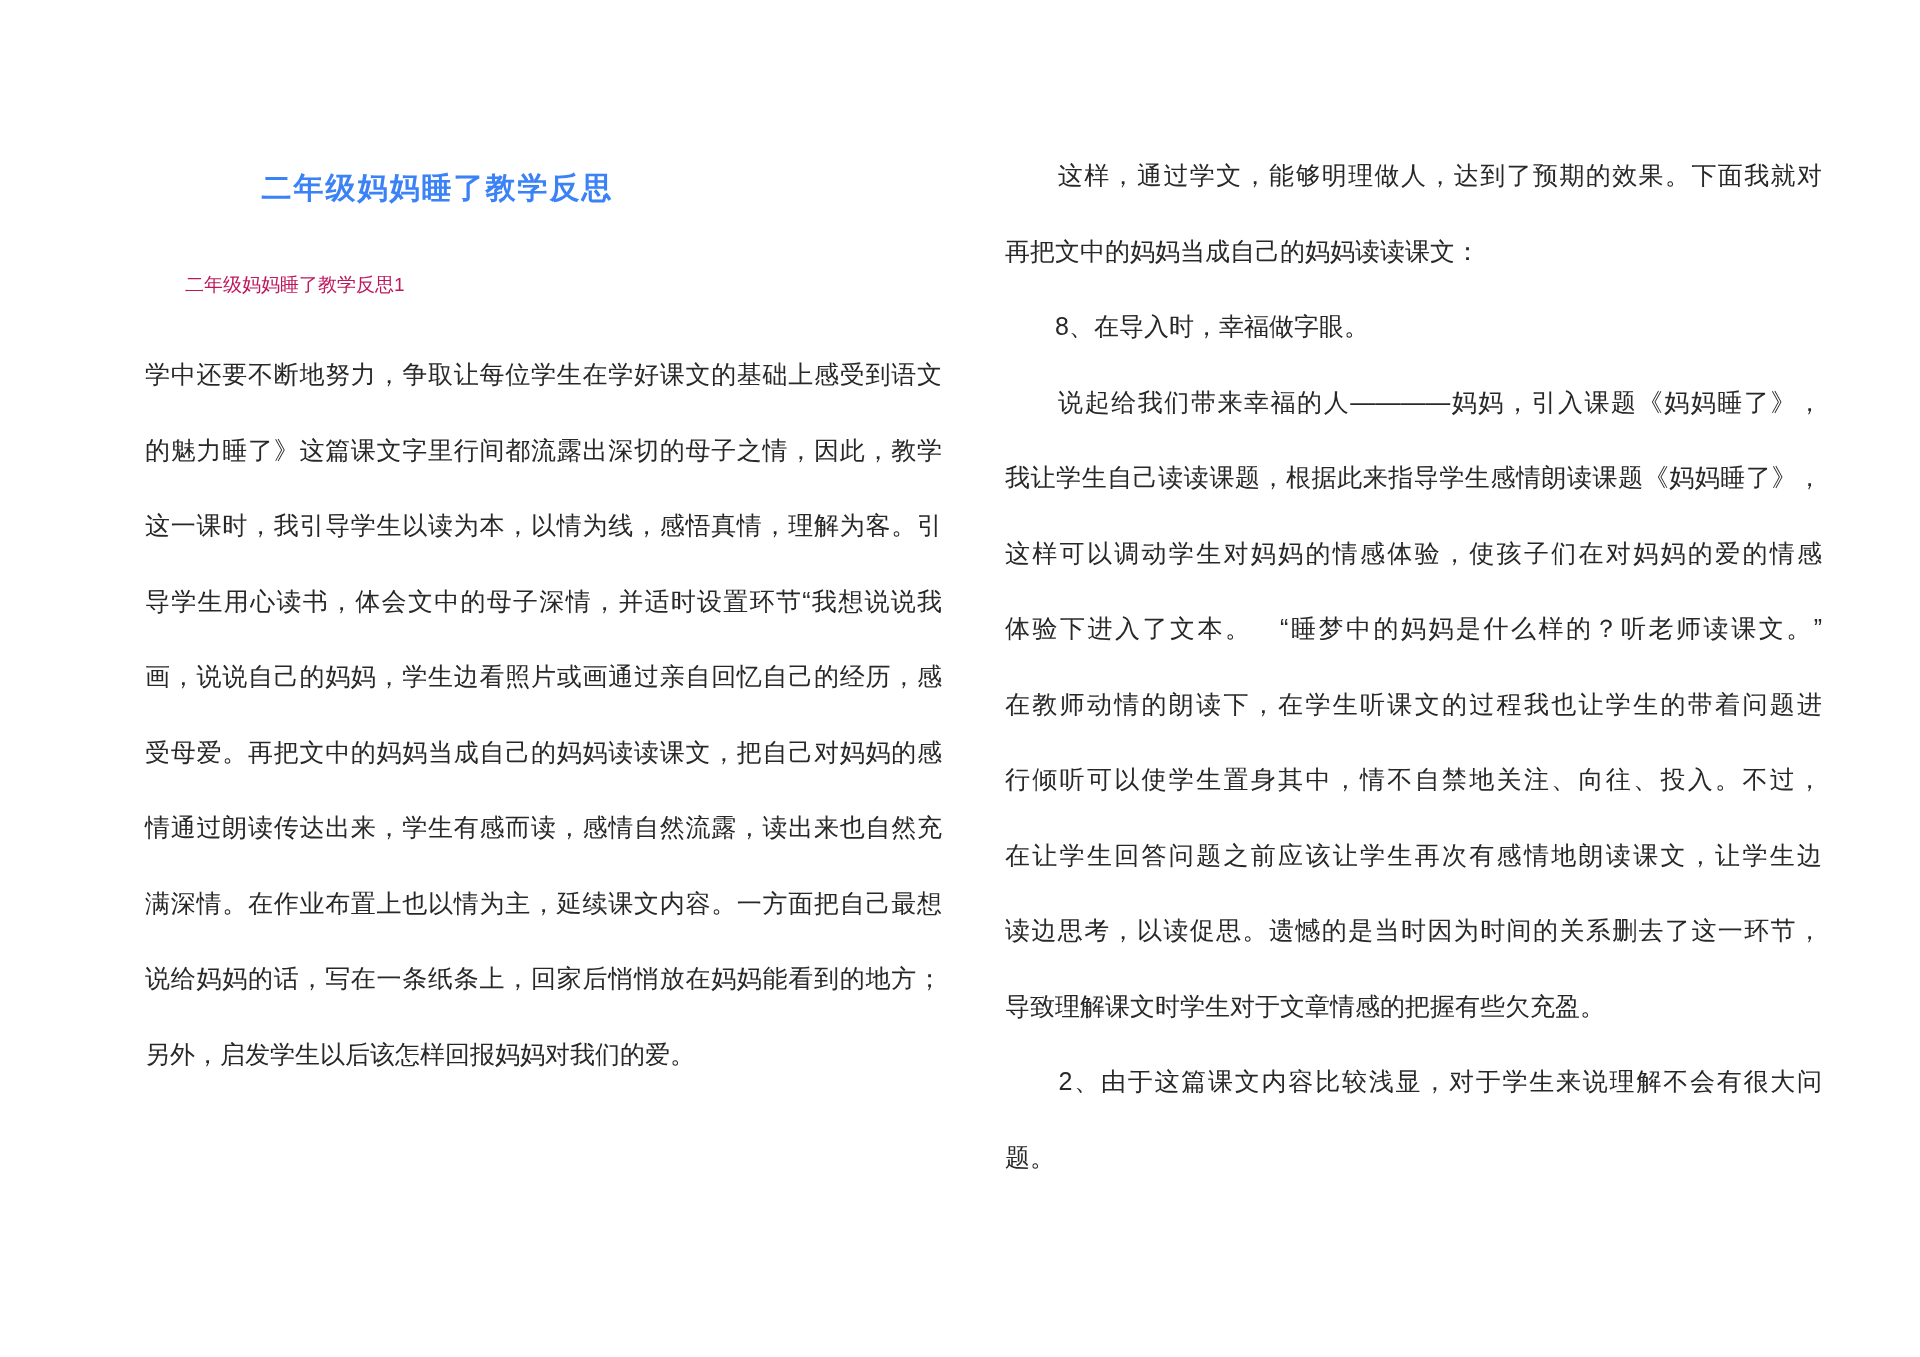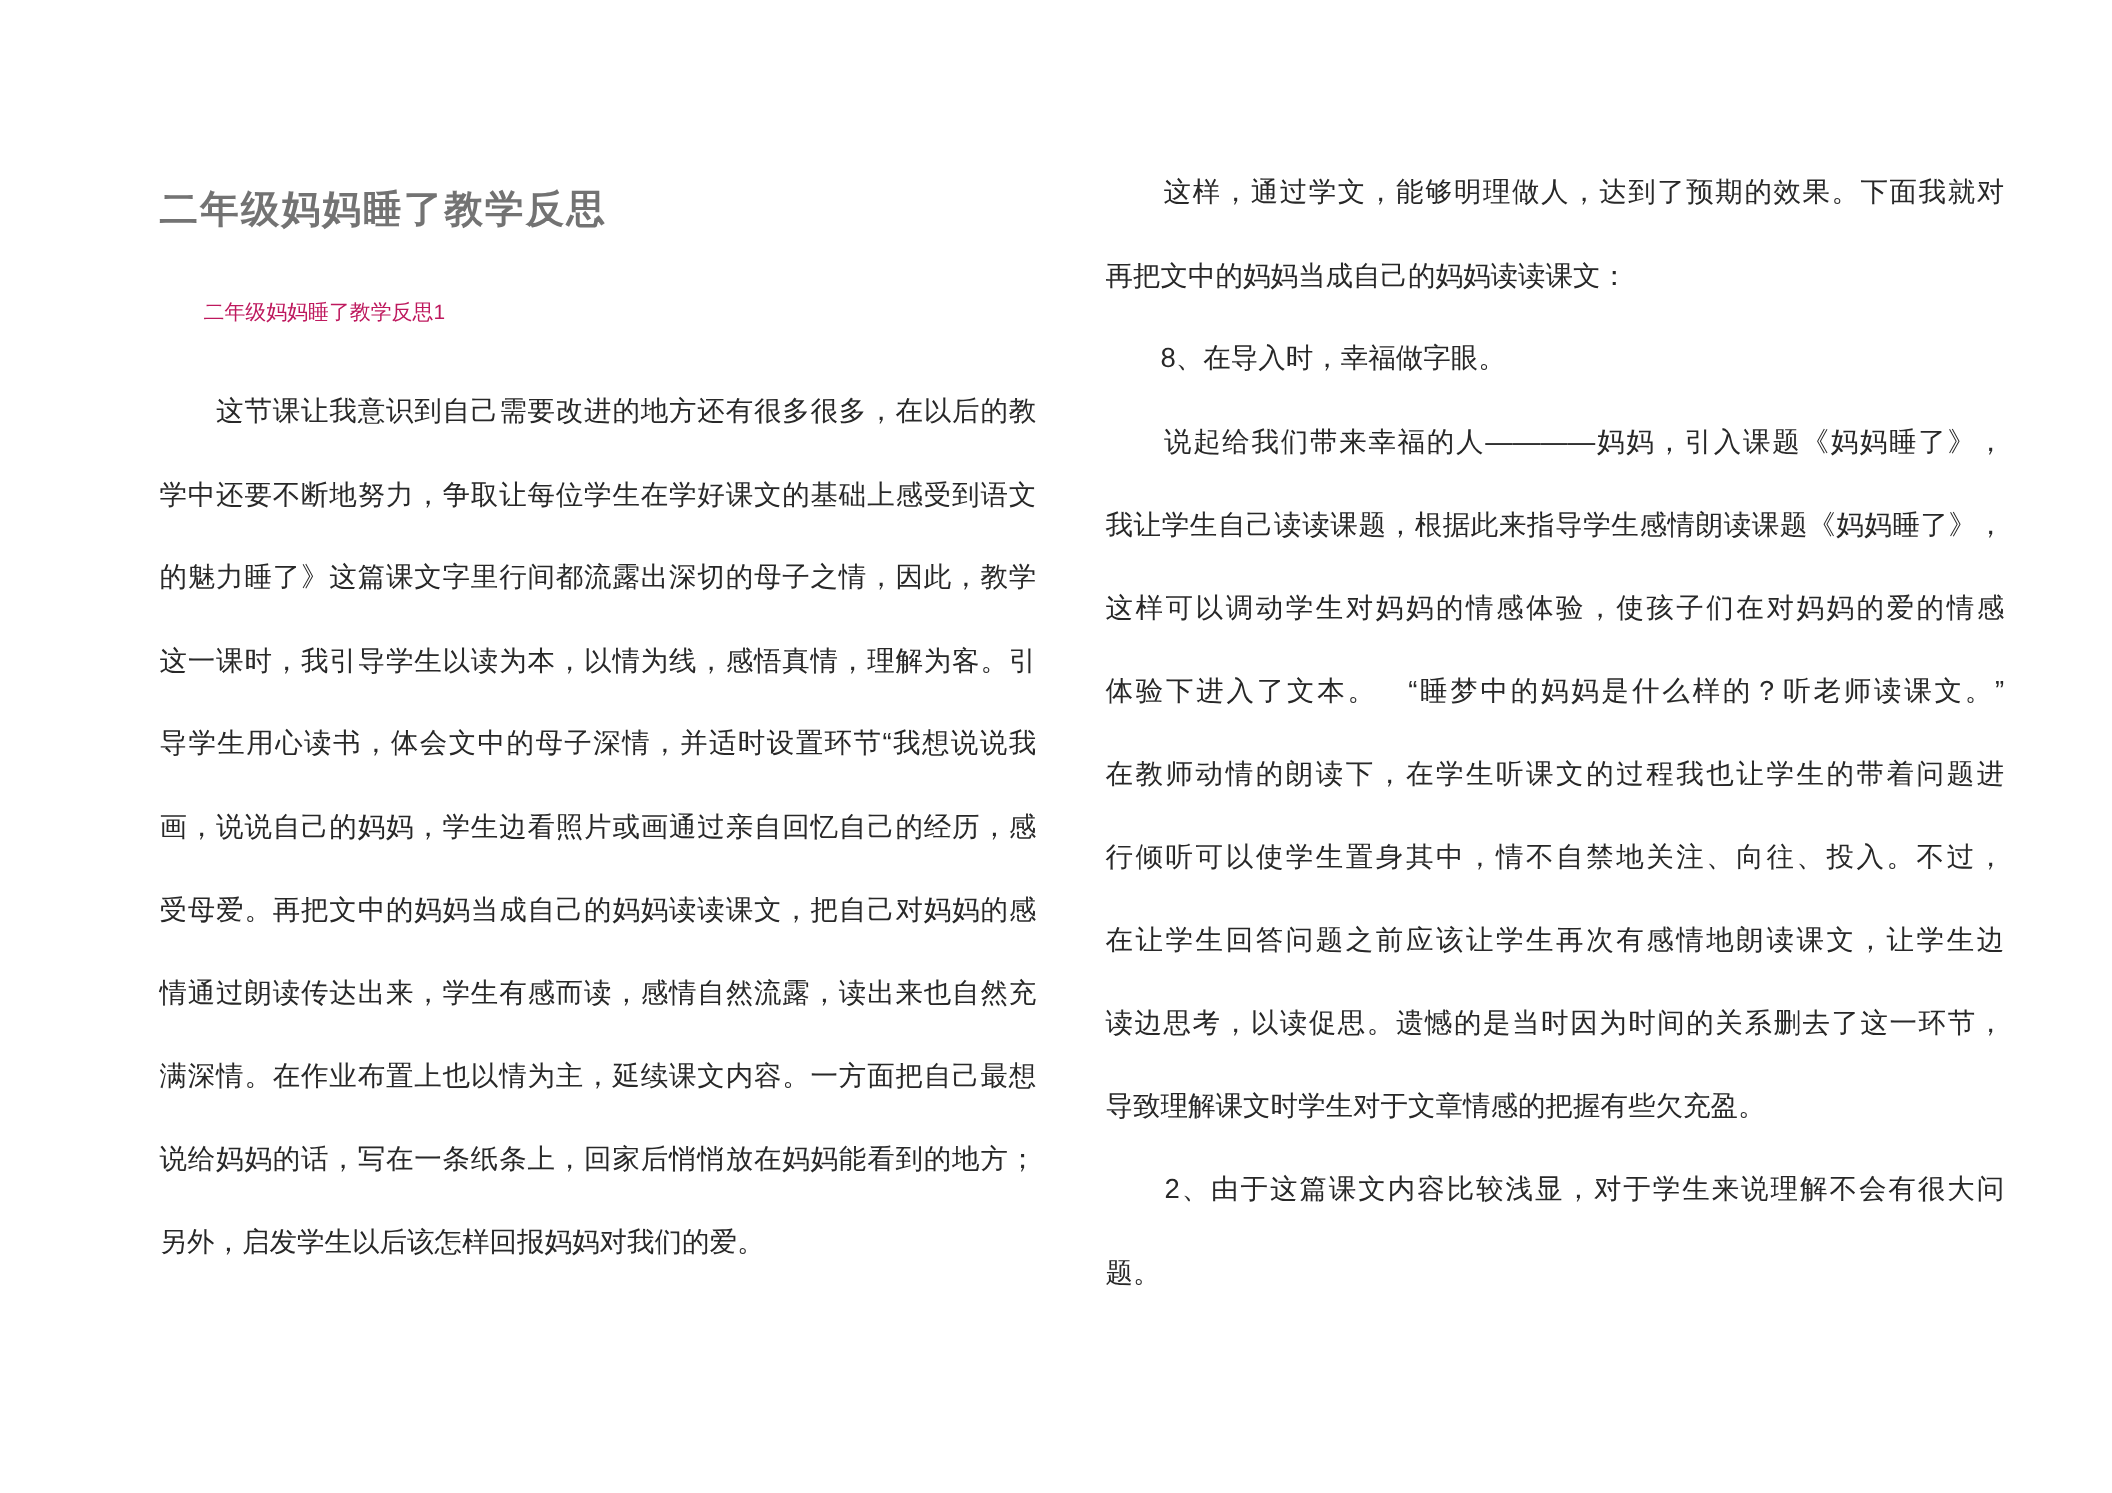--- a/index.html
+++ b/index.html
@@ -22,25 +22,26 @@
   }
   .col-left  { left: 145px; width: 797px; height: 1357px; }
   .col-right { left: 973px; width: 817px; height: 1357px; margin-left: 32px; }
 
   .title {
     position: absolute;
     top: 168px;
     left: 0;
     width: 585px;
     margin: 0;
+    text-align: center;
     font-family: "Liberation Serif", serif;
     font-weight: bold;
-    font-size: 35px;
+    font-size: 30px;
     line-height: 1.3;
-    color: #737373;
+    color: #3b82f6;
     letter-spacing: 2px;
     white-space: nowrap;
   }
   .subtitle {
     position: absolute;
     top: 272px;
     left: 40px;
     font-size: 19px;
     line-height: 1.4;
     color: #be185d;
@@ -71,21 +72,20 @@
   }
 </style>
 </head>
 <body>
 
 <div class="page">
   <div class="col col-left">
     <h1 class="title">二年级妈妈睡了教学反思</h1>
     <div class="subtitle">二年级妈妈睡了教学反思1</div>
     <div class="lines">
-        <div class="text-line">　　这节课让我意识到自己需要改进的地方还有很多很多，在以后的教</div>
         <div class="text-line">学中还要不断地努力，争取让每位学生在学好课文的基础上感受到语文</div>
         <div class="text-line">的魅力睡了》这篇课文字里行间都流露出深切的母子之情，因此，教学</div>
         <div class="text-line">这一课时，我引导学生以读为本，以情为线，感悟真情，理解为客。引</div>
         <div class="text-line">导学生用心读书，体会文中的母子深情，并适时设置环节“我想说说我</div>
         <div class="text-line">画，说说自己的妈妈，学生边看照片或画通过亲自回忆自己的经历，感</div>
         <div class="text-line">受母爱。再把文中的妈妈当成自己的妈妈读读课文，把自己对妈妈的感</div>
         <div class="text-line">情通过朗读传达出来，学生有感而读，感情自然流露，读出来也自然充</div>
         <div class="text-line">满深情。在作业布置上也以情为主，延续课文内容。一方面把自己最想</div>
         <div class="text-line">说给妈妈的话，写在一条纸条上，回家后悄悄放在妈妈能看到的地方；</div>
         <div class="text-line para-end">另外，启发学生以后该怎样回报妈妈对我们的爱。</div>

